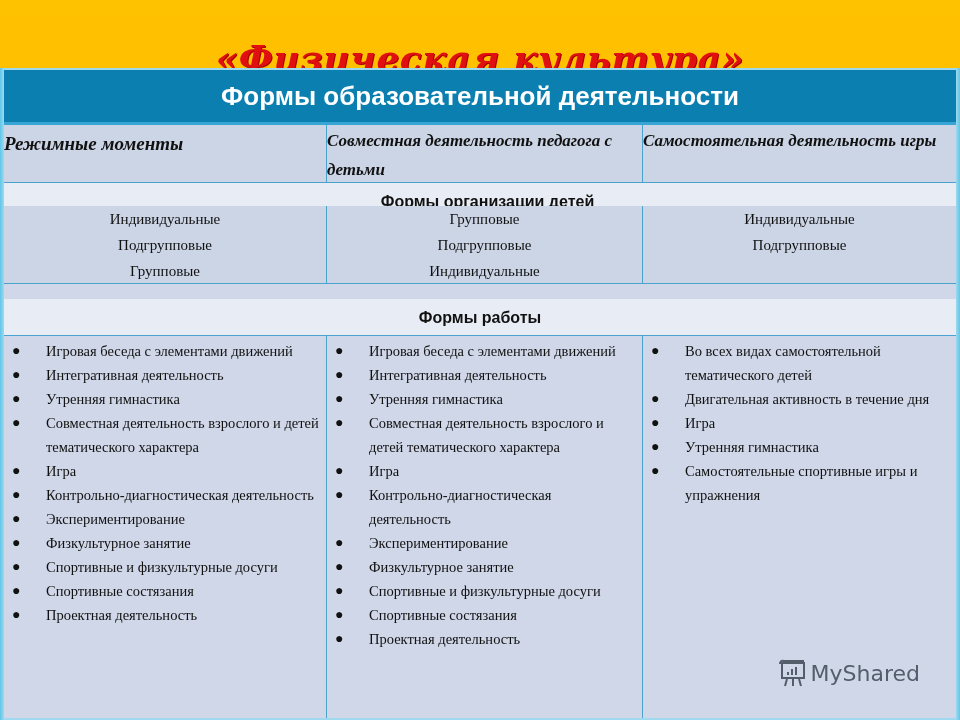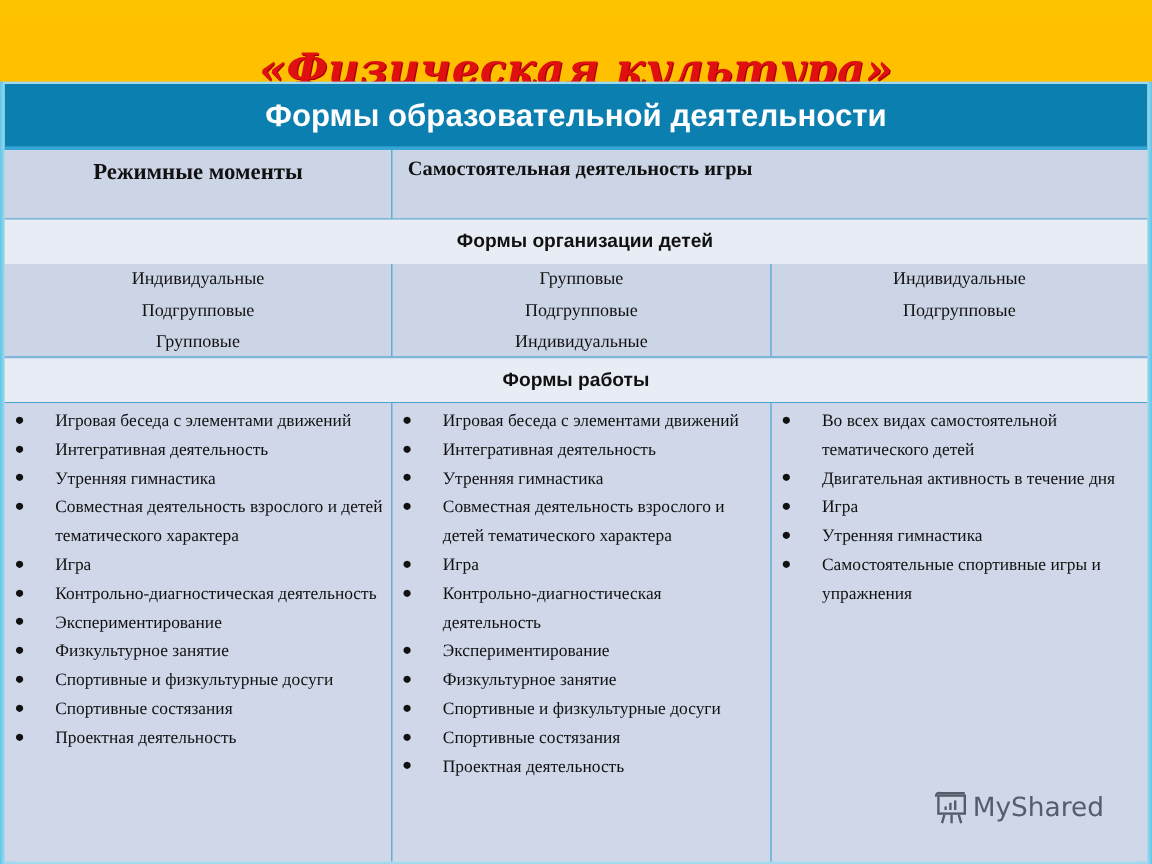--- a/index.html
+++ b/index.html
@@ -81,42 +81,43 @@
     .c1 { width: 323px; }
     .c2 { width: 316px; }
     .c3 { width: 313px; }
 
     .col-headers { top: 55px; height: 58px; background: #ccd5e6; }
     .col-headers .cell {
       font-family: "Liberation Serif", serif;
       font-weight: bold;
       font-size: 17px;
       line-height: 29px;
-      text-align: center;
+      text-align: left;
       padding-top: 1px;
+      font-style: italic;
     }
     .col-headers .c1 { font-size: 19px; padding-top: 4px; }
 
     .section {
       position: absolute;
       left: 0;
       width: 952px;
       background: #e8ecf4;
       border-bottom: 1px solid #4aa3cf;
       box-sizing: border-box;
       font-family: "Liberation Sans", sans-serif;
       font-weight: bold;
       font-size: 16px;
       text-align: center;
       color: #111;
     }
     .sec1 { top: 113px; height: 38px; line-height: 38px; padding-left: 15px; }
     .sec2 { top: 229px; height: 37px; line-height: 37px; }
 
-    .org-row { top: 150px; height: 78px; background: #ccd5e6; }
+    .org-row { top: 136px; height: 78px; background: #ccd5e6; }
     .org-row .cell {
       font-family: "Liberation Serif", serif;
       font-size: 15px;
       line-height: 26px;
       text-align: center;
       padding-top: 0px;
     }
 
     .work-row { top: 266px; height: 382px; background: #cfd7e8; border-bottom: none; }
     .work-row .cell { padding-top: 3px; }
@@ -164,20 +165,21 @@
   <div class="title">«Физическая культура»</div>
 </div>
 
 <div class="frame">
   <div class="table-wrap">
 
     <div class="main-header">Формы образовательной деятельности</div>
 
     <div class="row col-headers">
       <div class="cell c1">Режимные моменты</div>
+      <div class="cell c2">Совместная деятельность педагога с детьми</div>
       <div class="cell c3">Самостоятельная деятельность игры</div>
     </div>
 
     <div class="section sec1">Формы организации детей</div>
 
     <div class="row org-row">
       <div class="cell c1">
         <div>Индивидуальные</div>
         <div>Подгрупповые</div>
         <div>Групповые</div>

